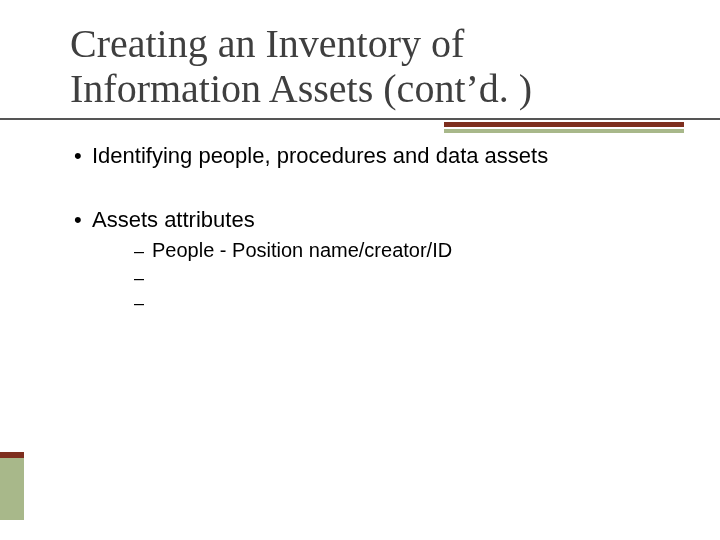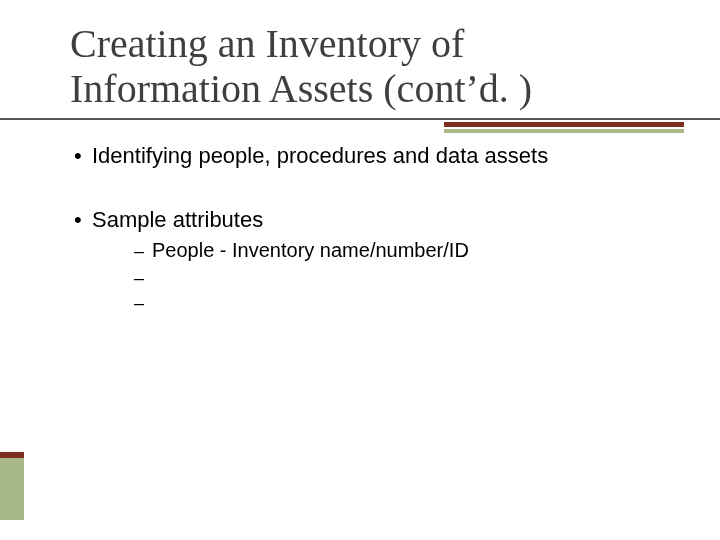--- a/index.html
+++ b/index.html
@@ -124,27 +124,27 @@
 
   <div class="content">
 
     <div class="l1">
       <span class="dot">•</span>
       <span class="txt">Identifying people, procedures and data assets</span>
     </div>
 
     <div class="l1" style="margin-bottom:4px;">
       <span class="dot">•</span>
-      <span class="txt">Sample attributes</span>
+      <span class="txt">Assets attributes</span>
     </div>
 
     <div class="l2-group">
       <div class="l2">
         <span class="dash">–</span>
-        <span class="txt">People - Inventory name/number/ID</span>
+        <span class="txt">People - Position name/creator/ID</span>
       </div>
       <div class="l2">
         <span class="dash">–</span>
       </div>
       <div class="l2">
         <span class="dash">–</span>
       </div>
     </div>
 
   </div>

